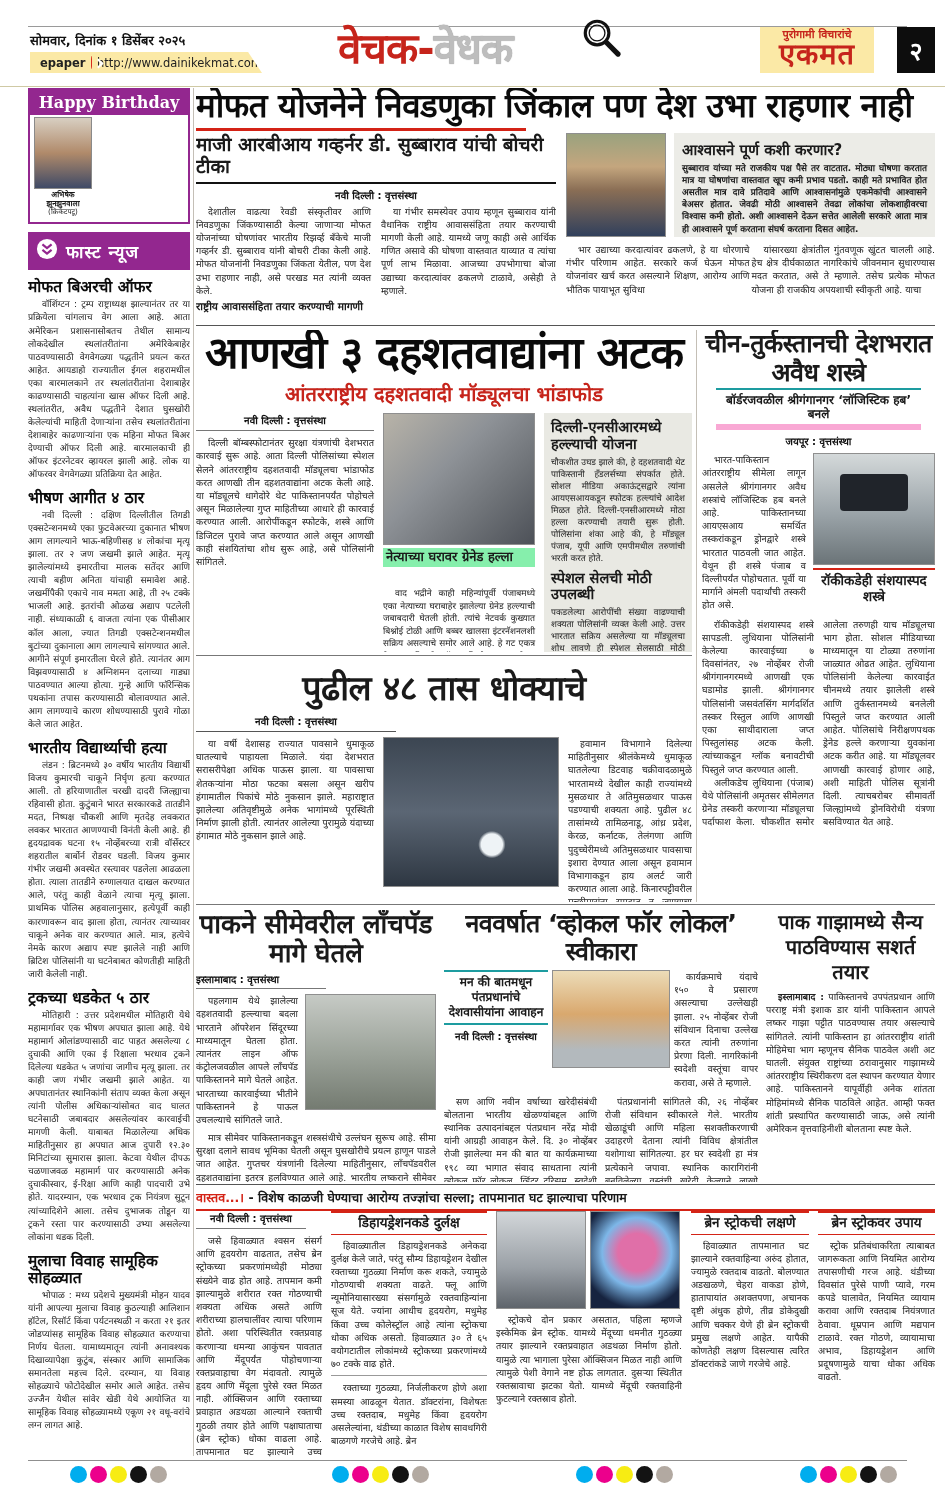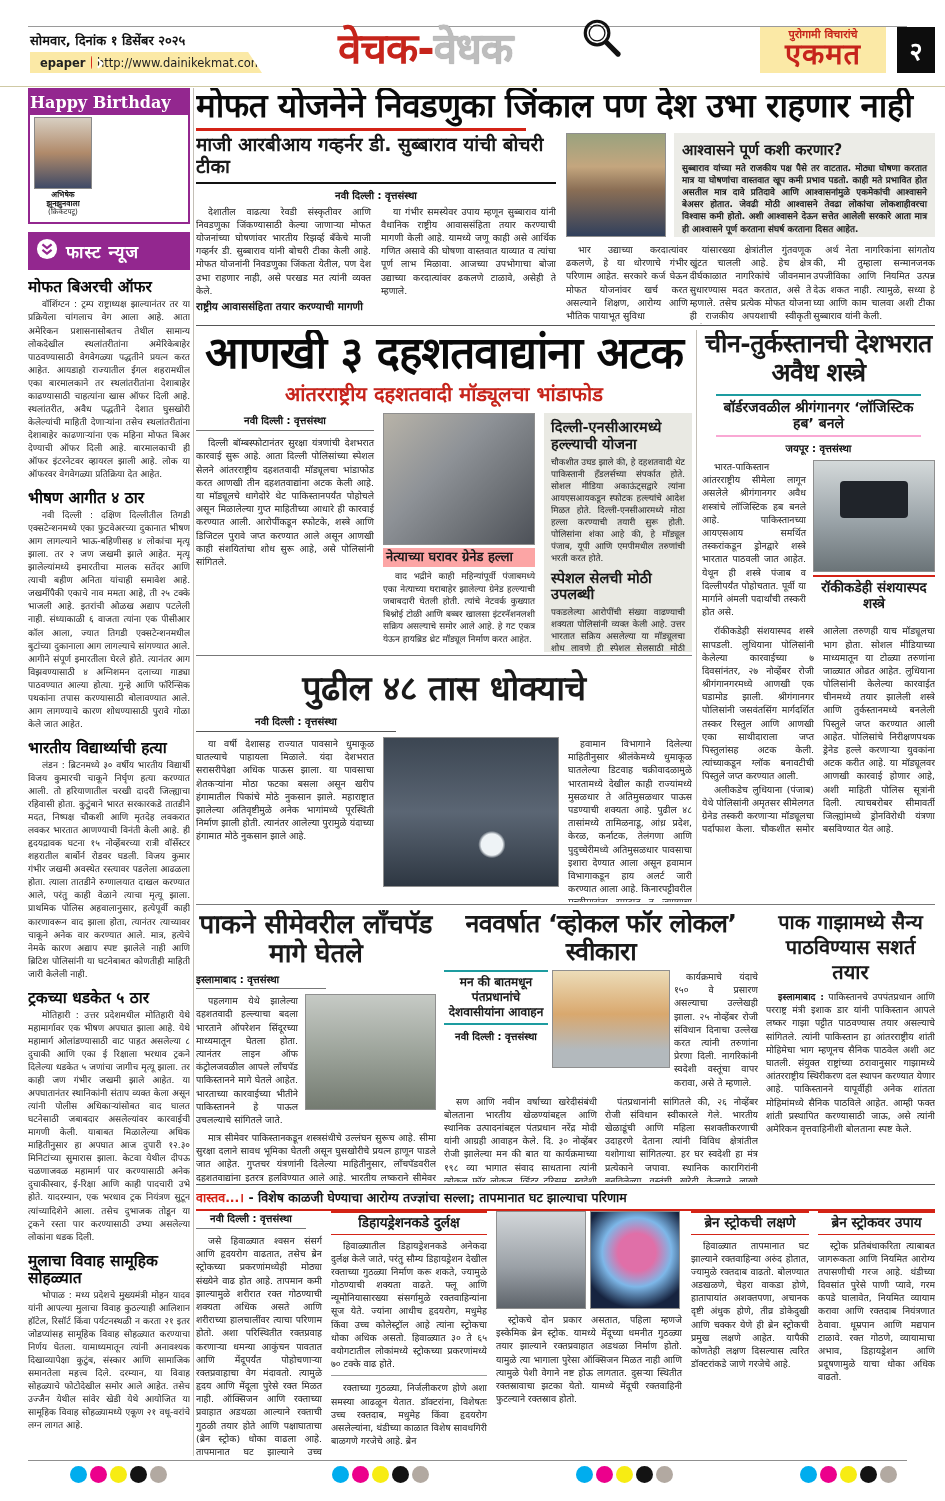--- a/index.html
+++ b/index.html
@@ -12,30 +12,30 @@
   .top-rule{position:absolute;left:28px;top:26px;width:879px;border-top:1.5px solid #9a9a9a;}
   .dateline{position:absolute;left:30px;top:31px;font-size:13px;font-weight:bold;color:#111;}
   .epaper-strip{position:absolute;left:30px;top:52px;width:222px;height:21px;background:#fbe9a6;clip-path:polygon(0 0,94% 0,100% 100%,0 100%);display:flex;align-items:center;gap:5px;padding-left:10px;font-size:11.5px;color:#222;}
   .epaper-strip .lbl{font-weight:bold;}
   .ep-ico{width:13px;height:13px;border-radius:50%;background:#d92b1d;display:inline-block;position:relative;}
   .ep-ico:after{content:"";position:absolute;left:4px;top:4px;width:5px;height:5px;border-top:2px solid #fff;border-right:2px solid #fff;transform:rotate(45deg);}
   .masthead{position:absolute;left:338px;top:18px;width:300px;white-space:nowrap;}
   .masthead .m1{font-size:42px;font-weight:bold;color:#c6241b;letter-spacing:-1px;}
   .masthead .m2{font-size:42px;font-weight:bold;color:#bdbdbd;text-shadow:0 0 1px #8a8a8a;letter-spacing:-1px;}
   .mag{position:absolute;left:242px;top:-2px;}
-  .brand{position:absolute;left:760px;top:27px;width:126px;height:46px;background:#fbe9a6;text-align:center;padding-top:2px;box-sizing:border-box;}
+  .brand{position:absolute;left:760px;top:27px;width:114px;height:46px;background:#fbe9a6;text-align:center;padding-top:2px;box-sizing:border-box;}
   .brand .tg{font-size:11px;font-weight:bold;color:#c6241b;line-height:1;}
   .brand .nm{font-size:29px;font-weight:bold;color:#c6241b;line-height:1;letter-spacing:1px;}
   .pagenum{position:absolute;left:897px;top:27px;width:38px;height:46px;background:#0d0d0d;color:#fff;font-size:25px;font-weight:bold;display:flex;align-items:center;justify-content:center;}
 
   
   .sidebar{position:absolute;left:28px;top:88px;width:162px;height:1368px;overflow:hidden;}
   .sb-vline{left:193px;top:88px;height:1368px;}
   .bday{border:2px solid #93278f;background:#fff;}
-  .bday-h{background:#93278f;color:#fff;text-align:left;font-family:"DejaVu Serif",serif;font-weight:bold;font-size:16px;padding:3px 0;}
+  .bday-h{background:#93278f;color:#fff;text-align:center;font-family:"DejaVu Serif",serif;font-weight:bold;font-size:16px;padding:3px 0;}
   .bday-row{display:flex;justify-content:space-between;padding:5px 4px 2px;}
   .bfig{width:48px;text-align:center;}
   .bphoto{width:46px;height:52px;border:1px solid #8a8a8a;background:linear-gradient(180deg,#d8d1c2,#a89a88 55%,#6d655c);}
   .bphoto.v2{background:linear-gradient(180deg,#cfd8c8,#9aa87e 50%,#5d6a4e);}
   .bphoto.v3{background:linear-gradient(180deg,#c9d6cd,#7e9a88 55%,#44604e);}
   .bphoto.v4{width:56px;height:70px;background:linear-gradient(180deg,#d8cfc2,#b08a6a 50%,#3f4a66);}
   .bname{font-size:7.6px;font-weight:bold;line-height:1.15;margin-top:2px;}
   .brole{font-size:7.2px;line-height:1.1;}
   .bday-row2{display:flex;padding:2px 4px 6px;gap:4px;}
   .greet{flex:1;text-align:center;}
@@ -75,30 +75,30 @@
   
   .sec-rule-1{left:196px;top:325px;width:739px;border-top:1px solid #555;}
   .terror{position:absolute;left:196px;top:330px;width:496px;height:322px;overflow:hidden;}
   .terror h2{margin:0;font-size:44px;font-weight:bold;text-align:center;line-height:1.05;letter-spacing:-1px;color:#0a0a0a;}
   .terror .tsub{font-size:20px;font-weight:bold;color:#c6241b;text-align:center;margin:4px 0 6px;}
   .trow{display:flex;gap:9px;}
   .tcol1{width:178px;}
   .tcol1 .byline{border-bottom:1px solid #777;padding-bottom:3px;margin-bottom:5px;}
   .tcol2{width:152px;}
   .photo-police{width:152px;height:132px;background:linear-gradient(135deg,#b8b3a8,#8e9297 40%,#6e7277 70%,#4d5158);}
-  .cap-yellow{background:#fca5a5;font-size:13px;font-weight:bold;padding:2px 3px;margin:3px 0 3px;line-height:1.15;}
+  .cap-yellow{background:#86efac;font-size:13px;font-weight:bold;padding:2px 3px;margin:3px 0 20px;line-height:1.15;}
   .tbox{flex:1;background:#e9e9e3;padding:6px 7px;box-sizing:border-box;}
   .tbox h4{margin:0 0 3px;font-size:14.5px;font-weight:bold;line-height:1.15;}
   .tbox p{margin:0 0 6px;font-size:8.7px;line-height:1.38;text-align:justify;color:#222;}
 
   
   .china-vline{left:696px;top:330px;height:572px;}
   .china{position:absolute;left:702px;top:330px;width:233px;height:572px;overflow:hidden;}
   .china h2{margin:0;font-size:25px;font-weight:bold;text-align:center;line-height:1.15;letter-spacing:-0.5px;}
-  .cbox{border-top:2px solid #1d9ca0;border-bottom:2px solid #f9a8d4;margin:6px 14px 4px;padding:3px 0;text-align:center;font-size:14px;font-weight:bold;line-height:1.2;}
+  .cbox{border-top:2px solid #1d9ca0;border-bottom:6px solid #f9a8d4;margin:0 14px 4px;padding:3px 0;text-align:center;font-size:12px;font-weight:bold;line-height:1.2;}
   .crow{display:flex;gap:7px;margin-top:5px;}
   .crow .ctext{width:104px;}
   .cimg{flex:1;}
   .photo-drone{width:100%;height:112px;background:linear-gradient(180deg,#d4d9da,#9aa3a8 55%,#6b7478);position:relative;}
   .photo-drone:after{content:"";position:absolute;left:22%;top:18%;width:56%;height:34%;background:#20242a;border-radius:4px;}
   .ccap{font-size:13.5px;font-weight:bold;text-align:center;border-top:2px solid #d42316;margin-top:3px;padding-top:3px;line-height:1.15;}
   .ccols{column-count:2;column-gap:9px;margin-top:6px;height:292px;overflow:hidden;}
 
   
   .sec-rule-2{left:196px;top:655px;width:496px;border-top:1px solid #777;}
@@ -258,21 +258,20 @@
         <div class="lr-top">
           <div class="photo photo-subbarao"></div>
           <div class="ashbox">
             <h4>आश्वासने पूर्ण कशी करणार?</h4>
             <p>सुब्बाराव यांच्या मते राजकीय पक्ष पैसे तर वाटतात. मोठ्या घोषणा करतात मात्र या घोषणांचा वास्तवात खूप कमी प्रभाव पडतो. काही मते प्रभावित होत असतील मात्र दावे प्रतिदावे आणि आश्वासनांमुळे एकमेकांची आश्वासने बेअसर होतात. जेवढी मोठी आश्वासने तेवढा लोकांचा लोकशाहीवरचा विश्वास कमी होतो. अशी आश्वासने देऊन सत्तेत आलेली सरकारे आता मात्र ही आश्वासने पूर्ण करताना संघर्ष करताना दिसत आहेत.</p>
           </div>
         </div>
         <div class="lr-cols">
           <p class="bodytext">भार उद्याच्या करदात्यांवर ढकलणे, हे या धोरणाचे गंभीर परिणाम आहेत. सरकारे कर्ज घेऊन मोफत योजनांवर खर्च करत असल्याने शिक्षण, आरोग्य आणि भौतिक पायाभूत सुविधा</p>
           <p class="bodytext">यांसारख्या क्षेत्रांतील गुंतवणूक खुंटत चालली आहे. हेच क्षेत्र दीर्घकाळात नागरिकांचे जीवनमान सुधारण्यास मदत करतात, असे ते म्हणाले. तसेच प्रत्येक मोफत योजना ही राजकीय अपयशाची स्वीकृती आहे. याचा</p>
-          <p class="bodytext">अर्थ नेता नागरिकांना सांगतोय की, मी तुम्हाला सन्मानजनक उपजीविका आणि नियमित उत्पन्न देऊ शकत नाही. त्यामुळे, सध्या हे घ्या आणि काम चालवा अशी टीका सुब्बाराव यांनी केली.</p>
         </div>
       </div>
     </div>
   </section>
 
   <div class="hairline sec-rule-1"></div>
   <section class="terror">
     <h2>आणखी ३ दहशतवाद्यांना अटक</h2>
     <div class="tsub">आंतरराष्ट्रीय दहशतवादी मॉड्यूलचा भांडाफोड</div>
     <div class="trow">

